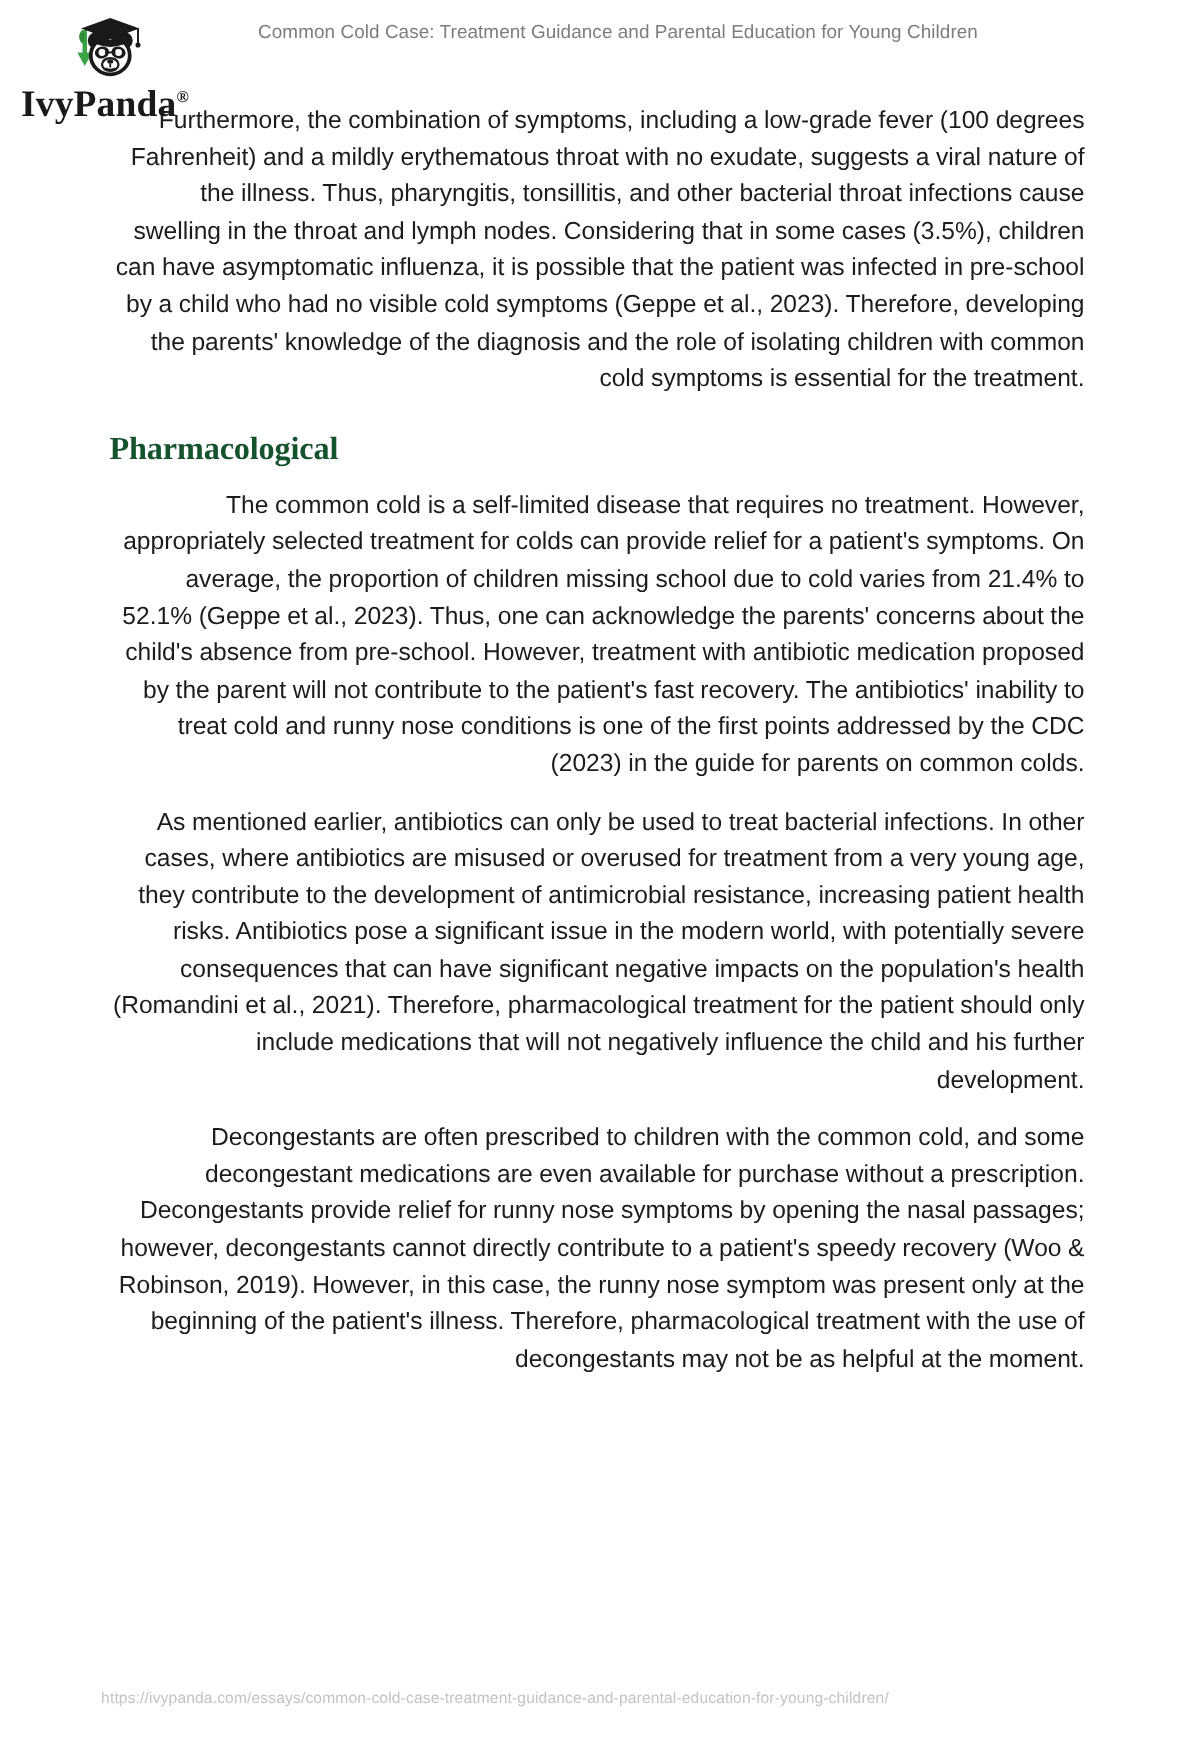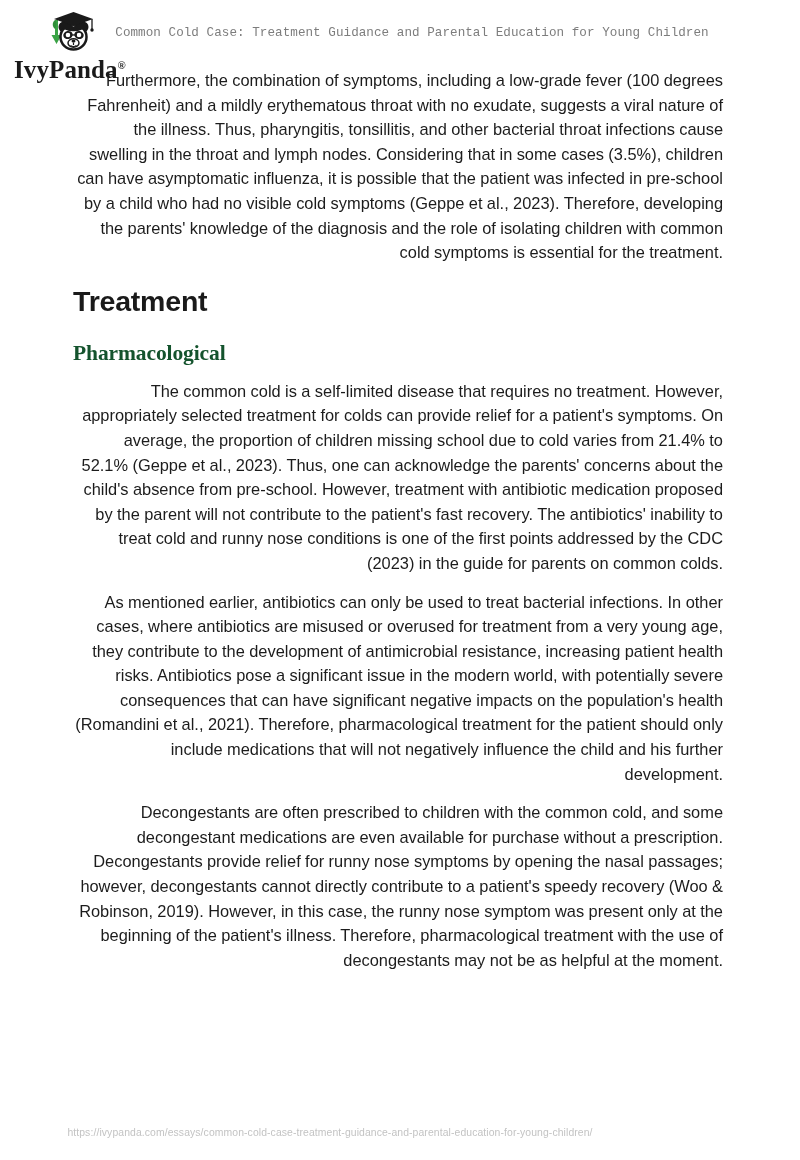--- a/index.html
+++ b/index.html
@@ -58,25 +58,25 @@
   }
   .brand-name .reg {
     font-size: 11px;
     vertical-align: super;
     font-weight: bold;
   }
   .header-title {
     position: absolute;
     left: 0;
     right: 0;
-    top: 26px;
+    top: 14px;
     text-align: center;
     font-size: 12.6px;
     color: #7d7d7d;
-    font-family: Liberation Mono, monospace;
+    font-family: Liberation Sans, sans-serif;
     letter-spacing: 0.05px;
     white-space: nowrap;
     padding-left: 24px;
   }
 
   
   .content {
     position: absolute;
     left: 73px;
     top: 68px;
@@ -171,21 +171,20 @@
       <span class="brand-name"><span>IvyPanda</span><span class="reg">®</span></span>
     </a>
 
     <div class="header-title">Common Cold Case: Treatment Guidance and Parental Education for Young Children</div>
   </div>
 
   <div class="content">
 
     <p>Furthermore, the combination of symptoms, including a low-grade fever (100 degrees Fahrenheit) and a mildly erythematous throat with no exudate, suggests a viral nature of the illness. Thus, pharyngitis, tonsillitis, and other bacterial throat infections cause swelling in the throat and lymph nodes. Considering that in some cases (3.5%), children can have asymptomatic influenza, it is possible that the patient was infected in pre-school by a child who had no visible cold symptoms (Geppe et al., 2023). Therefore, developing the parents' knowledge of the diagnosis and the role of isolating children with common cold symptoms is essential for the treatment.</p>
 
-    <h2 class="section-title">Treatment</h2>
 
     <h3 class="subsection-title">Pharmacological</h3>
 
     <p>The common cold is a self-limited disease that requires no treatment. However, appropriately selected treatment for colds can provide relief for a patient's symptoms. On average, the proportion of children missing school due to cold varies from 21.4% to 52.1% (Geppe et al., 2023). Thus, one can acknowledge the parents' concerns about the child's absence from pre-school. However, treatment with antibiotic medication proposed by the parent will not contribute to the patient's fast recovery. The antibiotics' inability to treat cold and runny nose conditions is one of the first points addressed by the CDC (2023) in the guide for parents on common colds.</p>
 
     <p>As mentioned earlier, antibiotics can only be used to treat bacterial infections. In other cases, where antibiotics are misused or overused for treatment from a very young age, they contribute to the development of antimicrobial resistance, increasing patient health risks. Antibiotics pose a significant issue in the modern world, with potentially severe consequences that can have significant negative impacts on the population's health (Romandini et al., 2021). Therefore, pharmacological treatment for the patient should only include medications that will not negatively influence the child and his further development.</p>
 
     <p class="last">Decongestants are often prescribed to children with the common cold, and some decongestant medications are even available for purchase without a prescription. Decongestants provide relief for runny nose symptoms by opening the nasal passages; however, decongestants cannot directly contribute to a patient's speedy recovery (Woo &amp; Robinson, 2019). However, in this case, the runny nose symptom was present only at the beginning of the patient's illness. Therefore, pharmacological treatment with the use of decongestants may not be as helpful at the moment.</p>
   </div>
 

